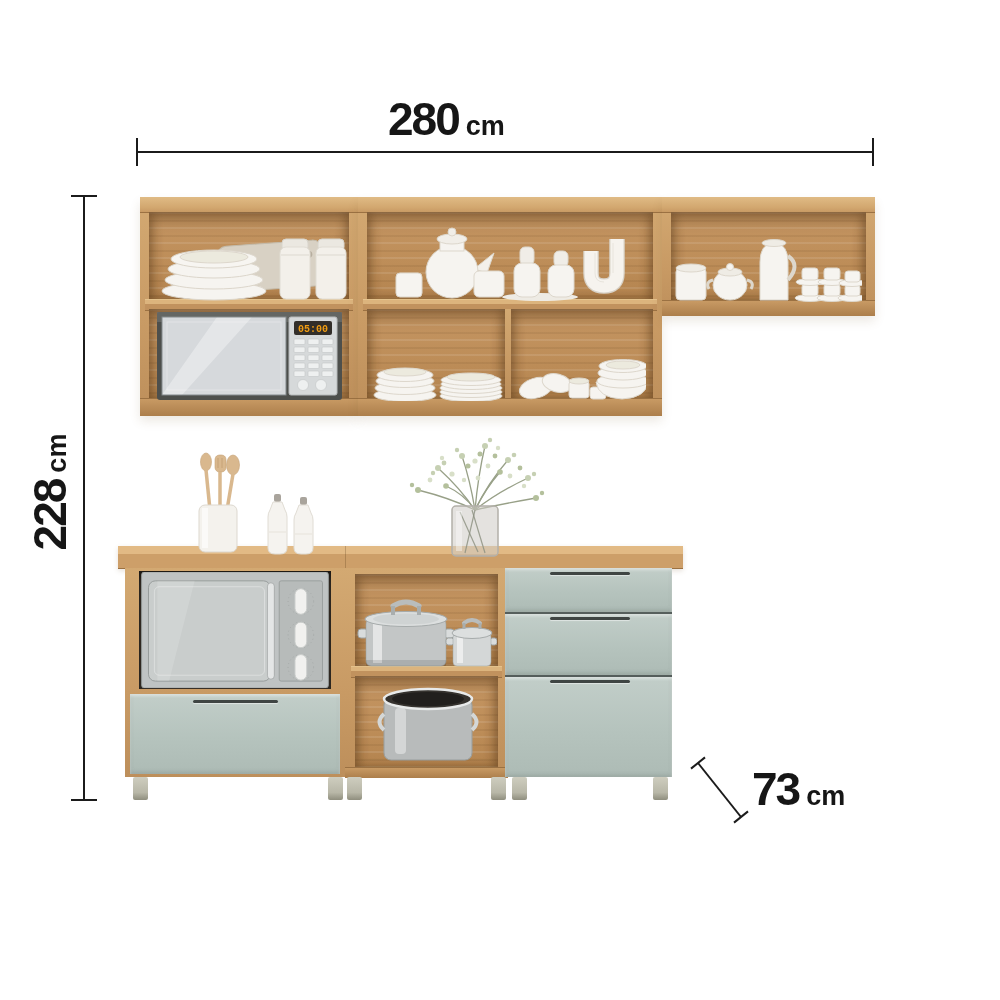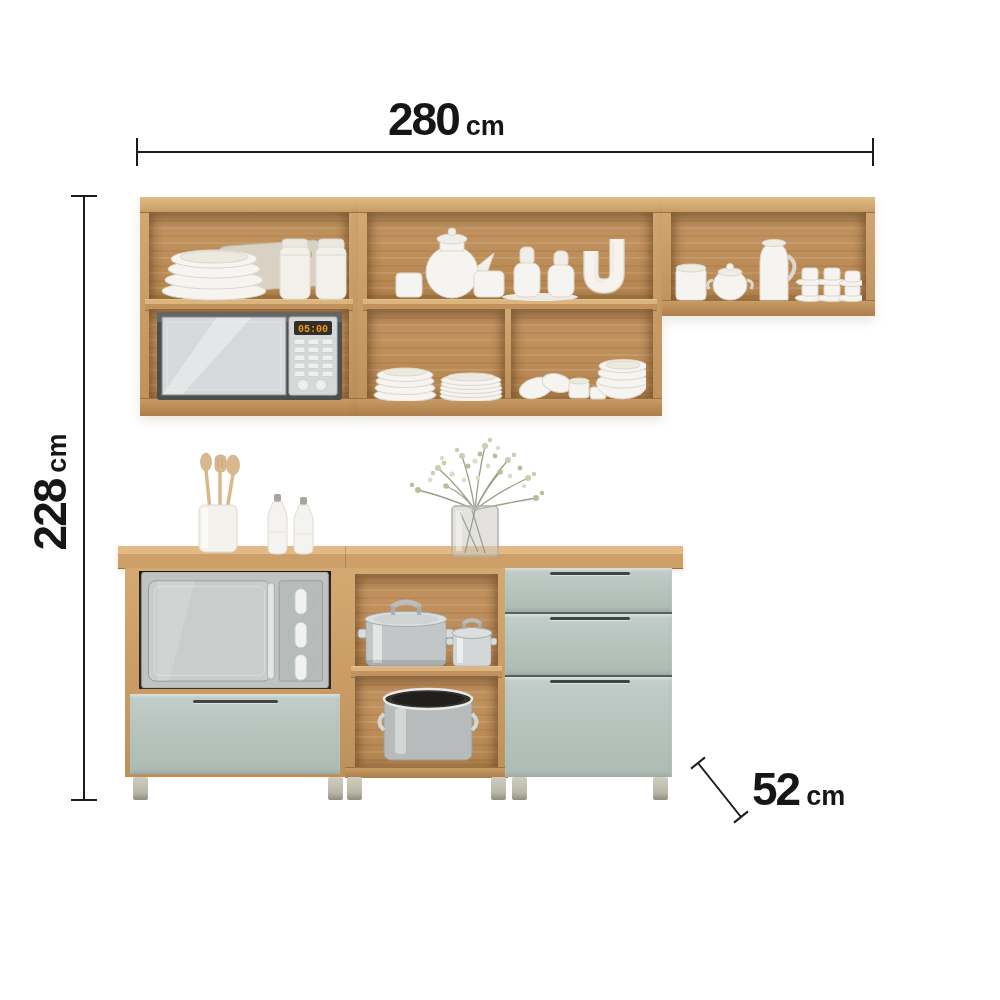--- a/index.html
+++ b/index.html
@@ -60,21 +60,21 @@
   <div class="abs dim-line" style="left:83px;top:196px;width:2px;height:604px;"></div>
   <div class="abs dim-line" style="left:71px;top:195px;width:26px;height:2px;"></div>
   <div class="abs dim-line" style="left:71px;top:799px;width:26px;height:2px;"></div>
 
   <svg class="abs" style="left:684px;top:750px;" width="70" height="78" viewBox="0 0 70 78">
     <line x1="14" y1="13" x2="57" y2="67" stroke="#1b1b1b" stroke-width="2"></line>
     <line x1="7" y1="18.6" x2="21" y2="7.4" stroke="#1b1b1b" stroke-width="2"></line>
     <line x1="50" y1="72.6" x2="64" y2="61.4" stroke="#1b1b1b" stroke-width="2"></line>
   </svg>
   <div class="abs dim-label" style="left:752px;top:766px;">
-    <span class="dim-num">52</span>
+    <span class="dim-num">73</span>
     <span class="dim-unit">cm</span>
   </div>
 
   <div class="abs wood-face wall-cab" style="left:140px;top:197px;width:218px;height:218px;">
     <div class="abs cornice" style="left:0;top:0;width:218px;height:15px;"></div>
     <div class="abs cavity" style="left:9px;top:15px;width:200px;height:87px;"></div>
     <div class="abs shelf" style="left:5px;top:102px;width:208px;height:10px;"></div>
     <div class="abs cavity" style="left:9px;top:112px;width:200px;height:89px;"></div>
     <div class="abs bottomband" style="left:0;top:201px;width:218px;height:17px;"></div>
 

